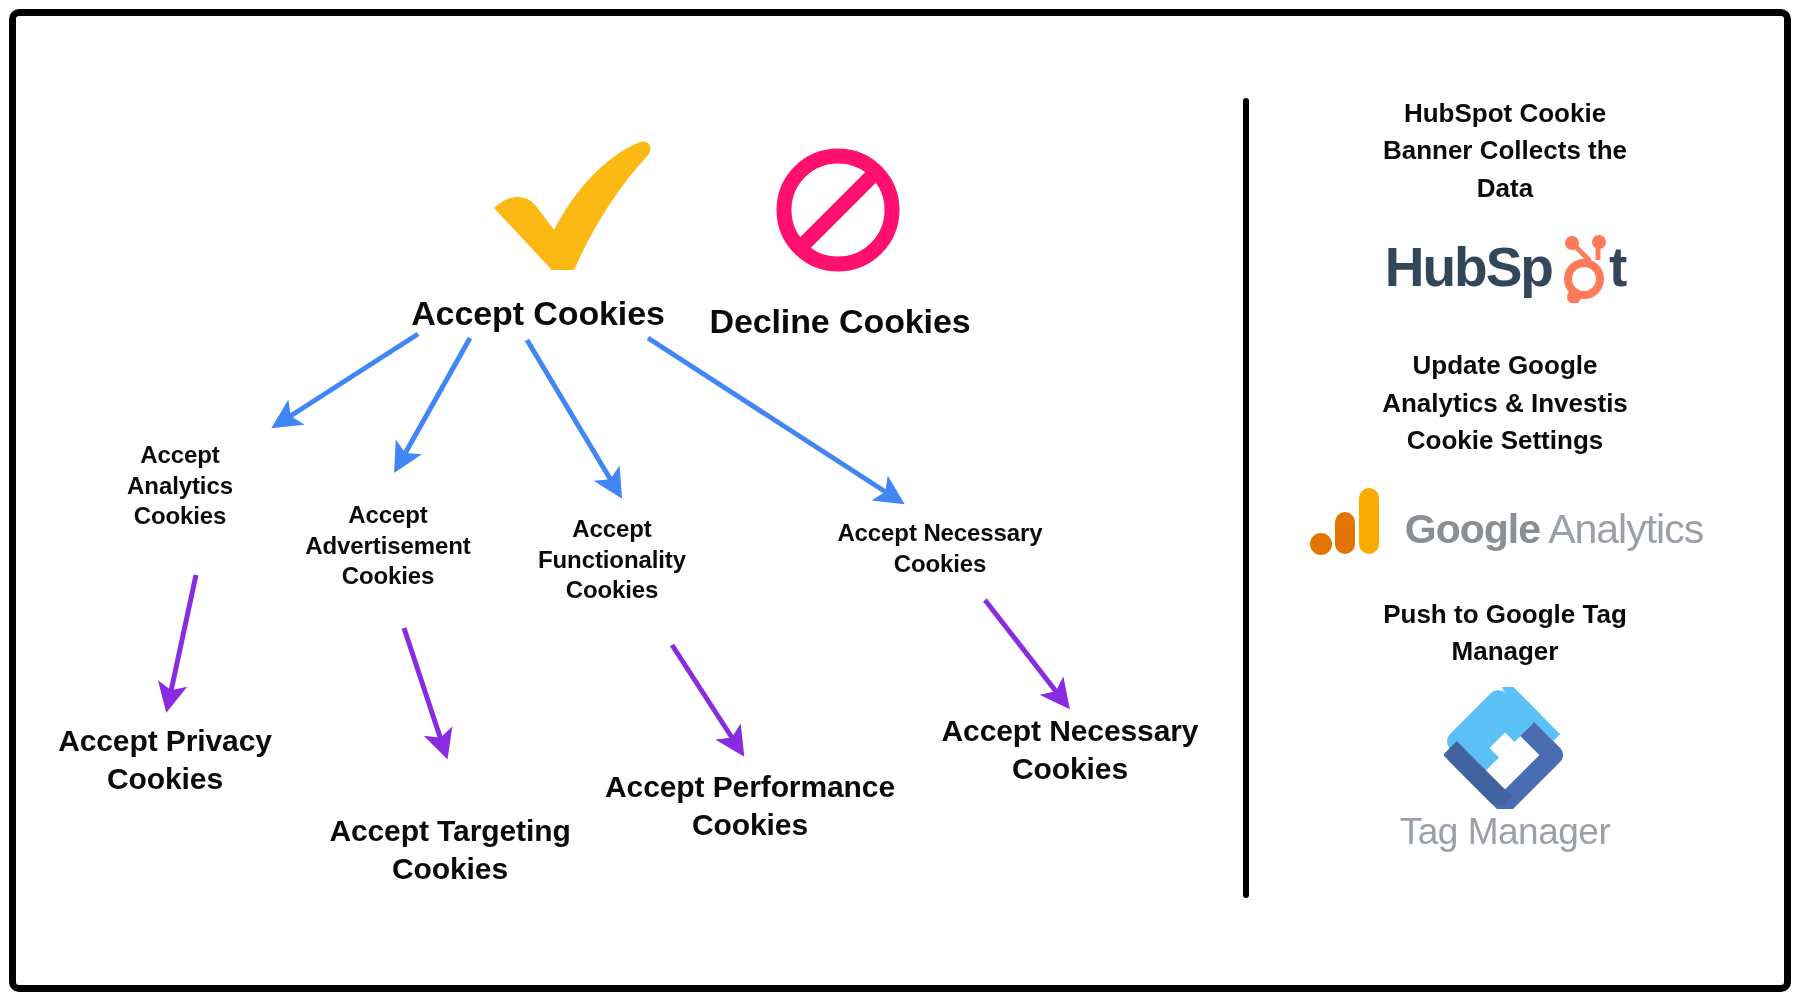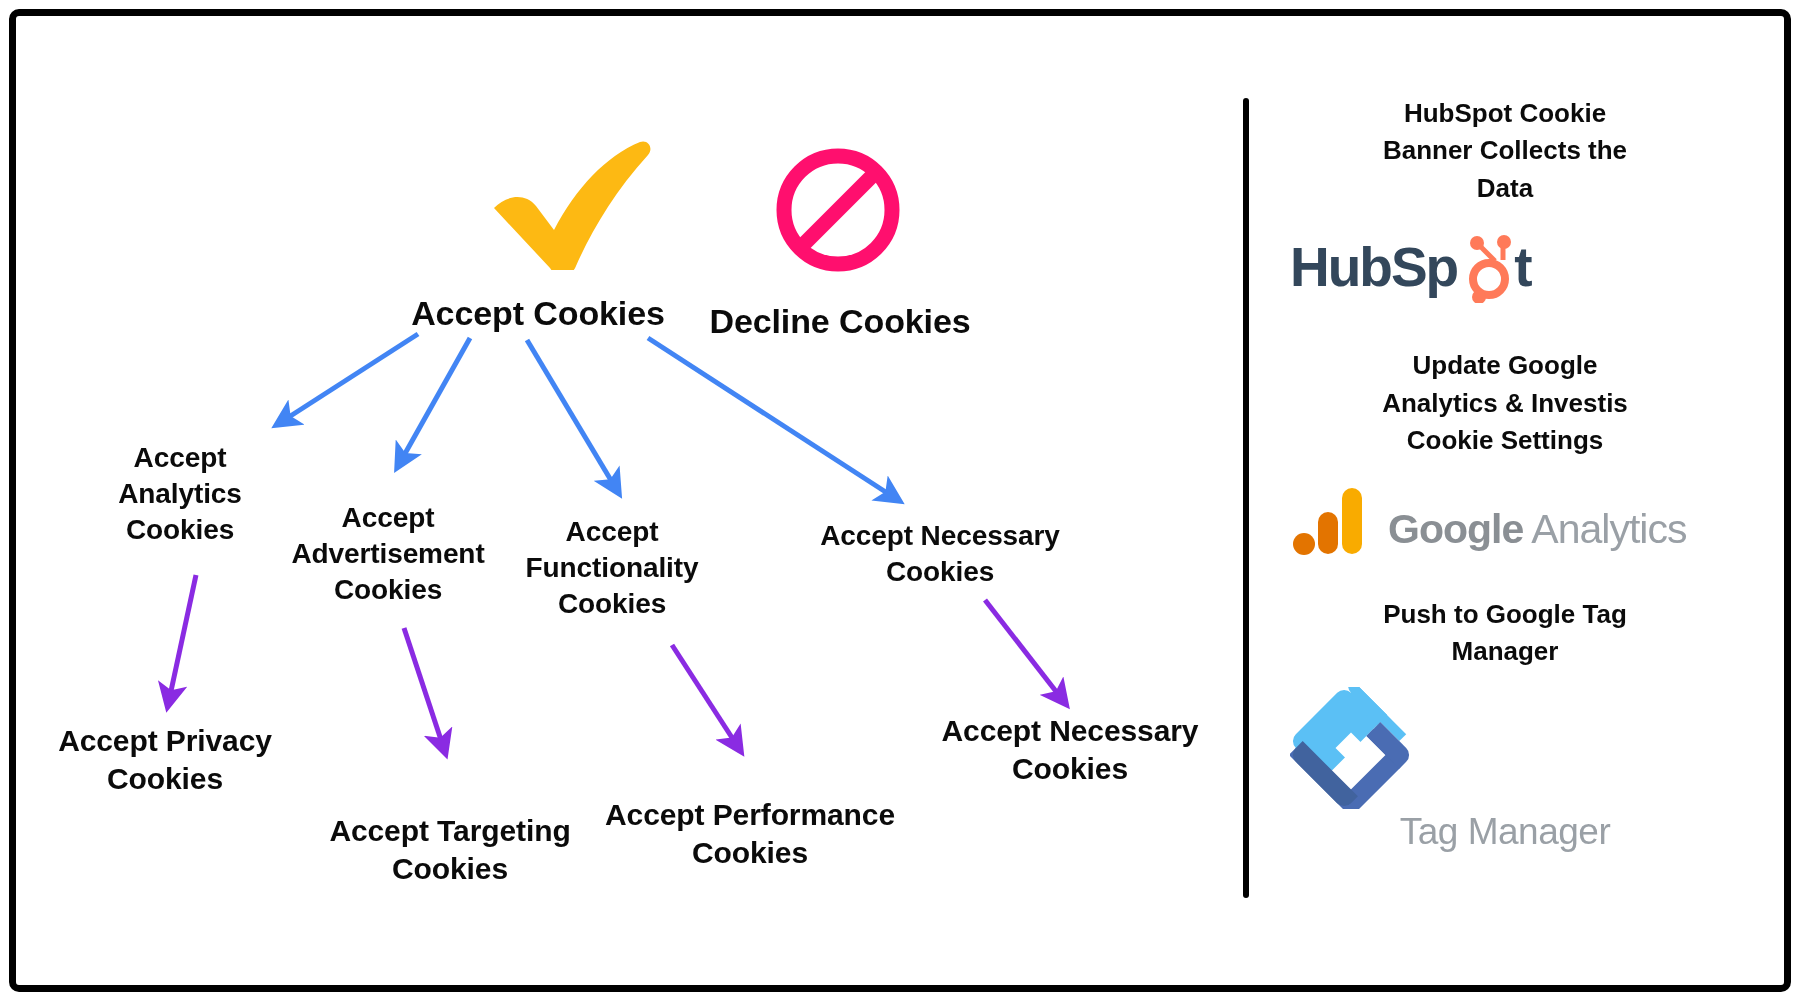--- a/index.html
+++ b/index.html
@@ -51,21 +51,21 @@
   .node {
     position: absolute;
     color: #0b0b0b;
     font-weight: 700;
     line-height: 1.28;
     text-align: center;
     white-space: pre-line;
     letter-spacing: -0.1px;
   }
   .node.root   { font-size: 34px; font-weight: 600; }
-  .node.lvl2   { font-size: 28px; }
+  .node.lvl2   { font-size: 24px; }
   .node.lvl3   { font-size: 30px; }
 
   
   .icon-check { position: absolute; }
   .icon-ban   { position: absolute; }
 
   
   .rail {
     position: absolute;
     left: 1290px;
@@ -76,20 +76,21 @@
     font-size: 26px;
     font-weight: 700;
     color: #0b0b0b;
     text-align: center;
     line-height: 1.44;
     white-space: pre-line;
   }
   .rail-logo {
     display: flex;
     align-items: center;
+    justify-content: center;
   }
 
   
   .hs-wrap {
     display: flex;
     align-items: center;
     justify-content: center;
     gap: 0px;
   }
   .hs-text {
@@ -188,21 +189,21 @@
 
   <div class="node lvl2" style="left:800px; top:518px; width:280px;">Accept Necessary
 Cookies</div>
 
   <div class="node lvl3" style="left:40px; top:722px; width:250px;">Accept Privacy
 Cookies</div>
 
   <div class="node lvl3" style="left:320px; top:812px; width:260px;">Accept Targeting
 Cookies</div>
 
-  <div class="node lvl3" style="left:600px; top:796px; width:300px;">Accept Performance
+  <div class="node lvl3" style="left:600px; top:768px; width:300px;">Accept Performance
 Cookies</div>
 
   <div class="node lvl3" style="left:930px; top:712px; width:280px;">Accept Necessary
 Cookies</div>
 
   <div class="rail">
 
     <div>
       <div class="rail-head">HubSpot Cookie
 Banner Collects the

